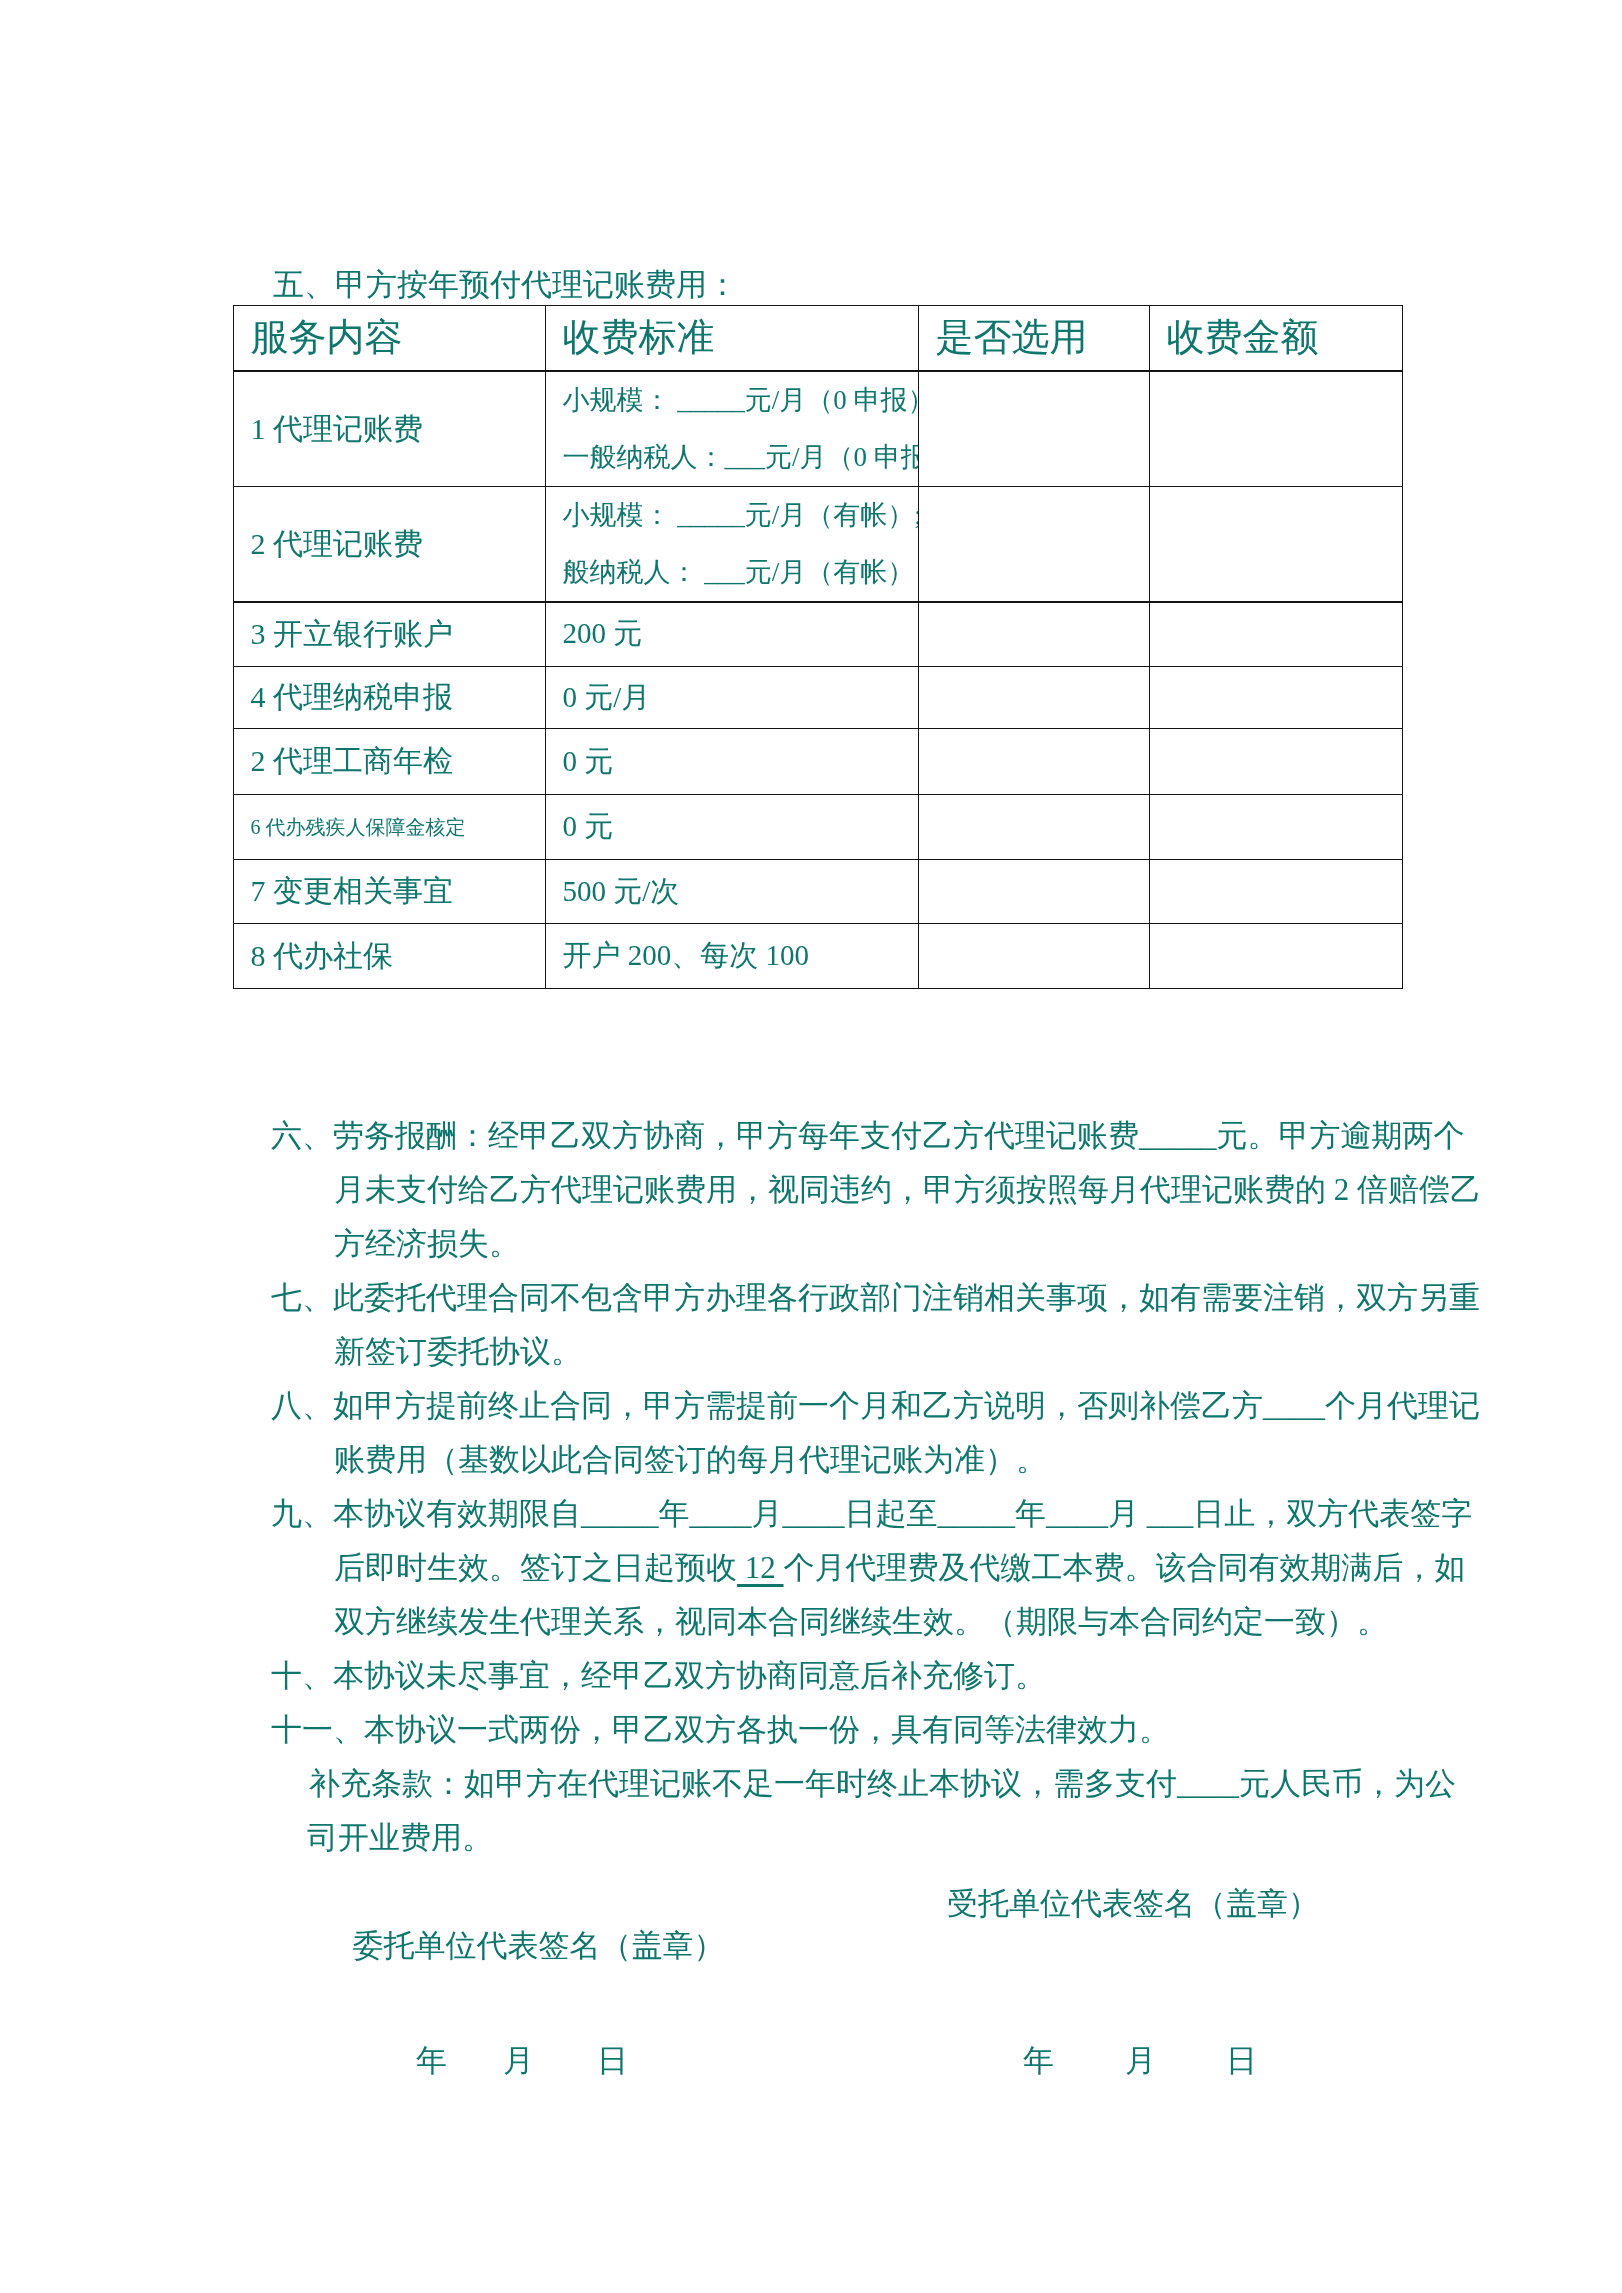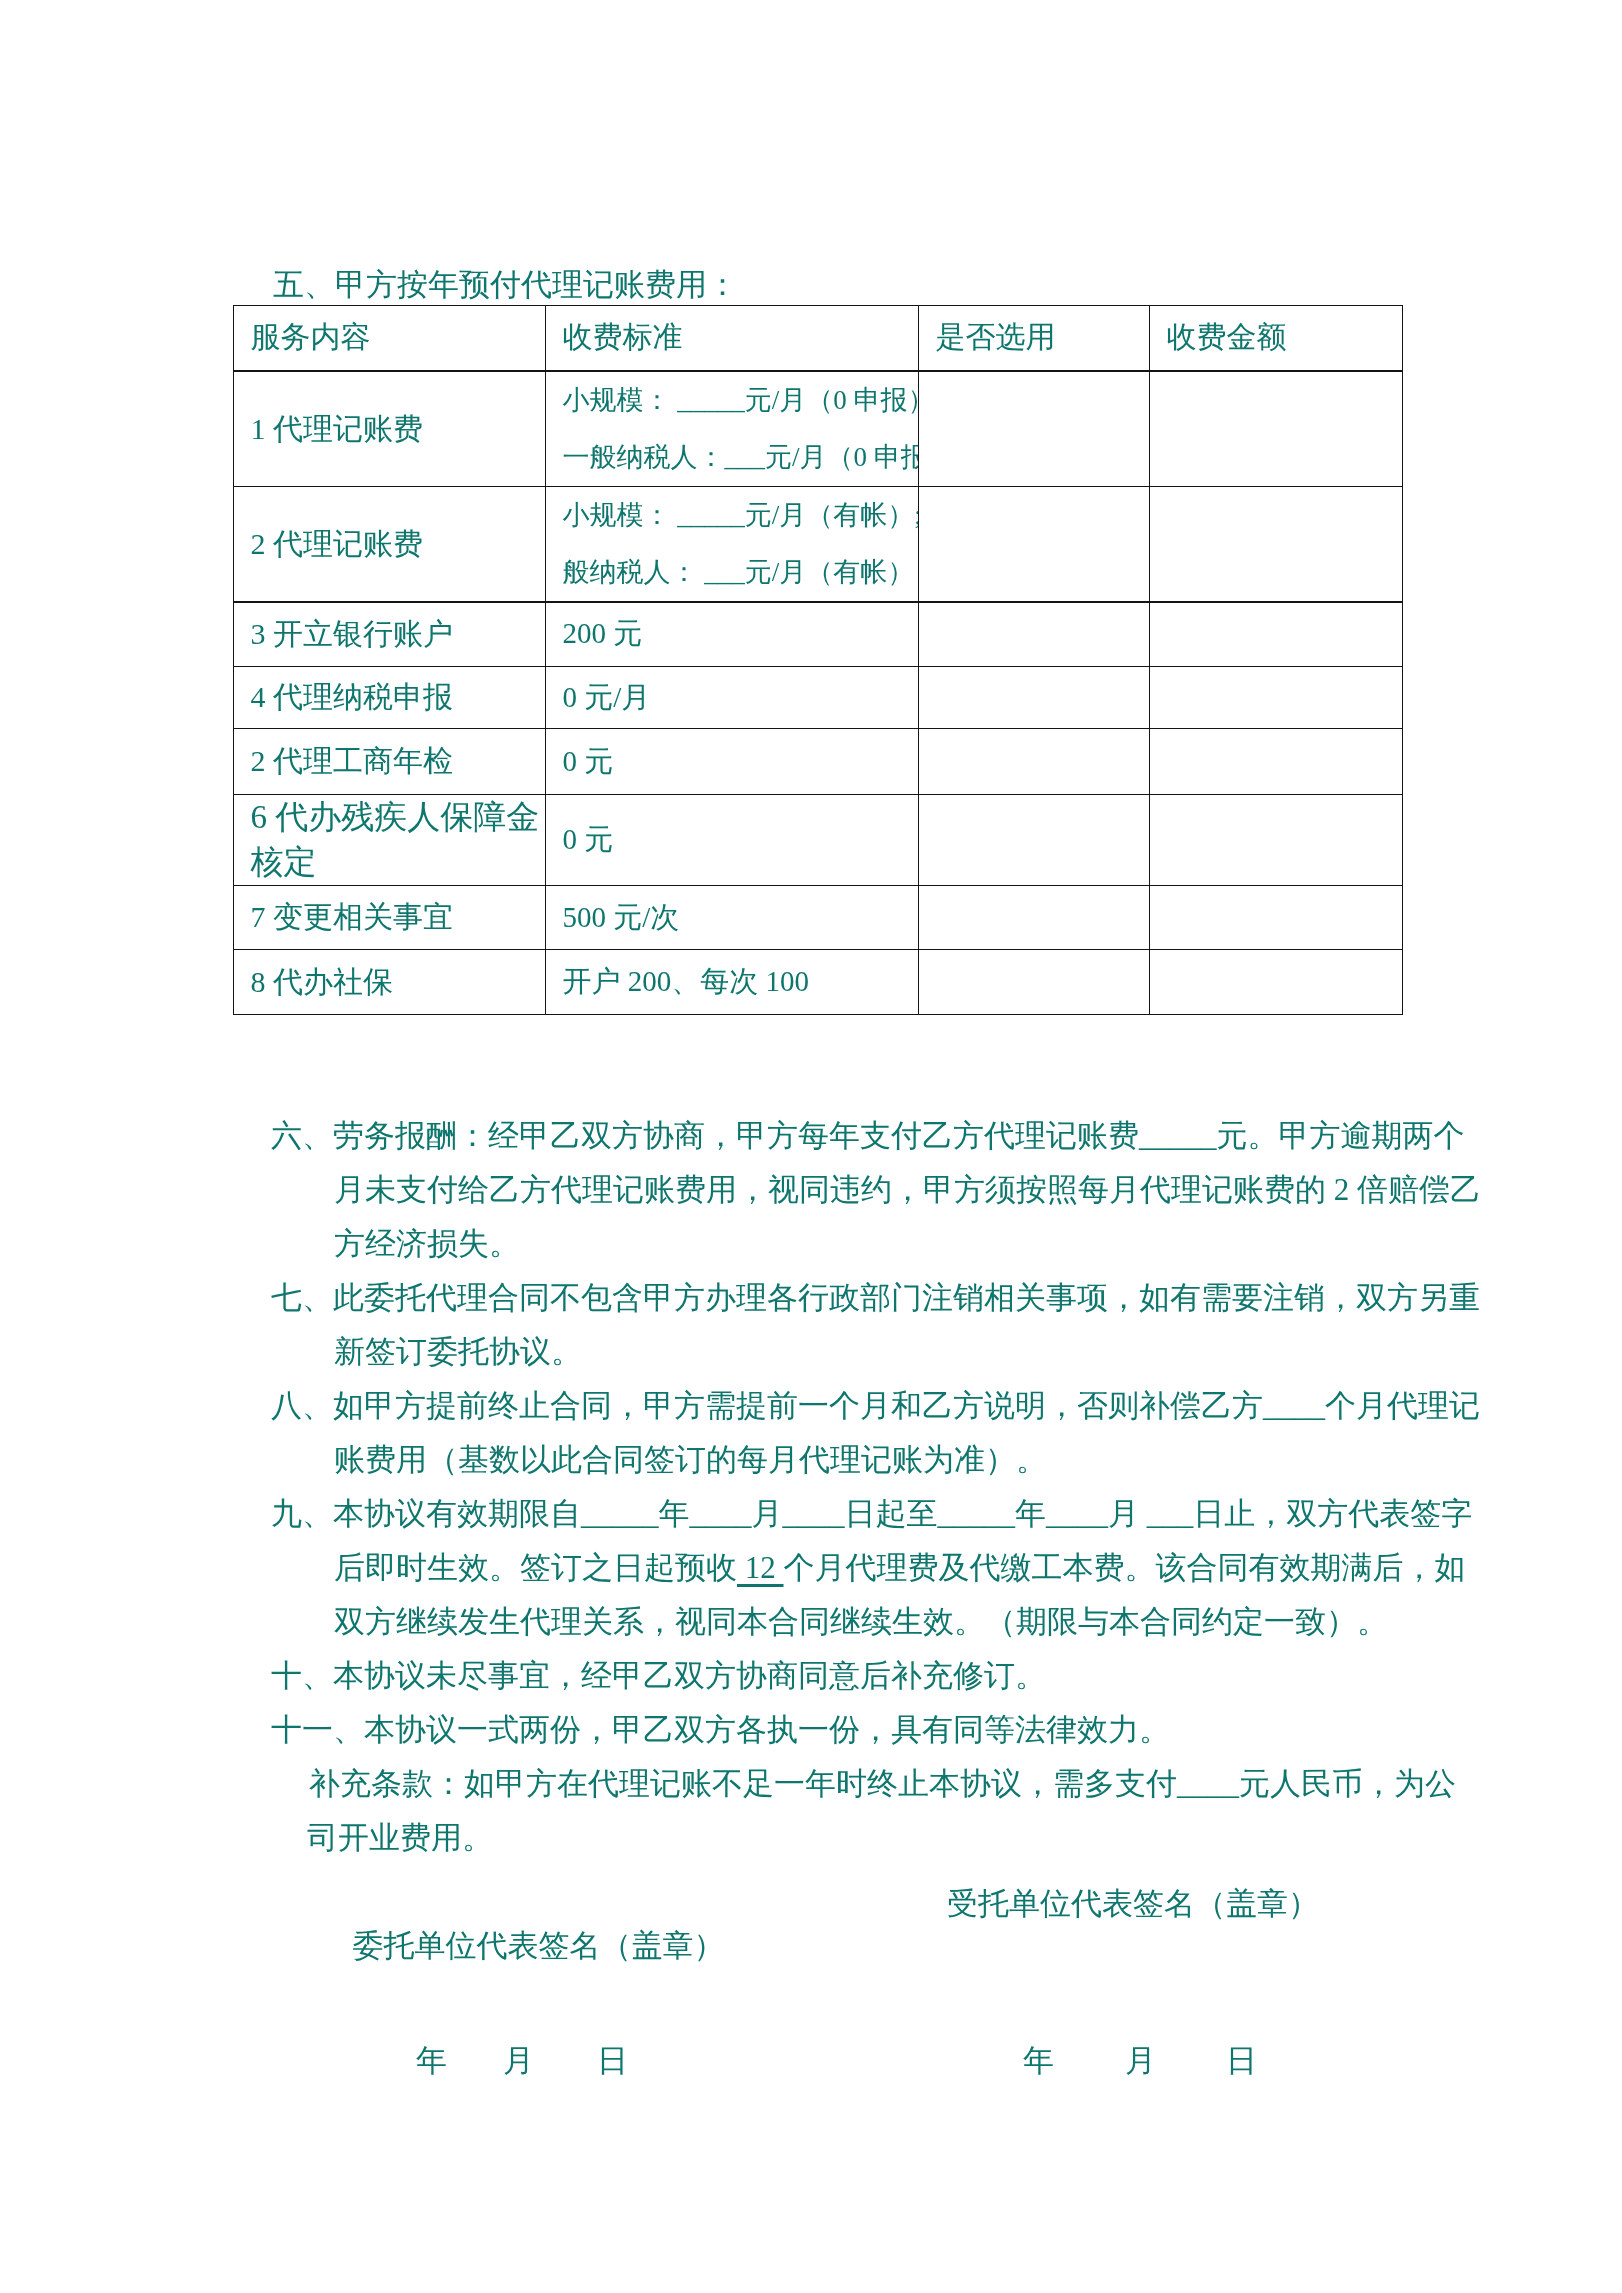--- a/index.html
+++ b/index.html
@@ -2,30 +2,30 @@
 <html style="font-size:14.5px"><head>
 <meta charset="utf-8">
 <style>
   html,body{margin:0;padding:0;background:#ffffff;}
   .page{position:relative;width:1623px;height:2294px;background:#fff;color:#0f766e;
         font-family:"Liberation Serif","DejaVu Serif",serif;overflow:hidden;}
   .doc-title{position:absolute;left:273px;top:264px;font-size:31px;white-space:pre;}
   table.fee{position:absolute;left:233px;top:305px;width:1168px;border-collapse:collapse;table-layout:fixed;}
   table.fee td,table.fee th{border:1.8px solid #141414;font-weight:normal;text-align:left;
         vertical-align:middle;overflow:hidden;padding:0 5.5px 0 16.4px;}
-  table.fee th{font-size:30px;}
+  table.fee th{font-size:38px;}
   th.c1,td.svc{padding-left:11.8px;}
   tr.hdr{height:65px;}
   tr.hdr th{border-bottom:2.7px solid #141414;}
   tr.r1{height:114px;} tr.r2{height:107px;}
   tr.r2 td{border-bottom:2.7px solid #141414;}
   tr.r3{height:65px;} tr.r4{height:62px;} tr.r5{height:66px;} tr.r6{height:65px;}
   tr.r7{height:64px;} tr.r8{height:65px;} tr.r9{height:70px;}
   td.svc{font-size:30px;}
-  td.svc.small{font-size:33px;}
+  td.svc.small{font-size:20px;}
   td.svc.smaller{font-size:24.5px;}
   td.vtop{vertical-align:top;padding-top:7.3px;}
   td.vtop .svc-line{display:block;font-size:30px;line-height:57px;white-space:pre;}
   .fee-line{font-size:27px;line-height:57px;white-space:pre;}
   td.fee1{font-size:29px;white-space:pre;}
   .clauses{position:absolute;left:271px;top:1109px;width:1200px;}
   .line{height:54px;line-height:54px;font-size:31px;white-space:pre;position:relative;}
   .line.cont{padding-left:63px;}
   .line.sup{padding-left:38px;}
   .line.sup2{padding-left:36px;}

